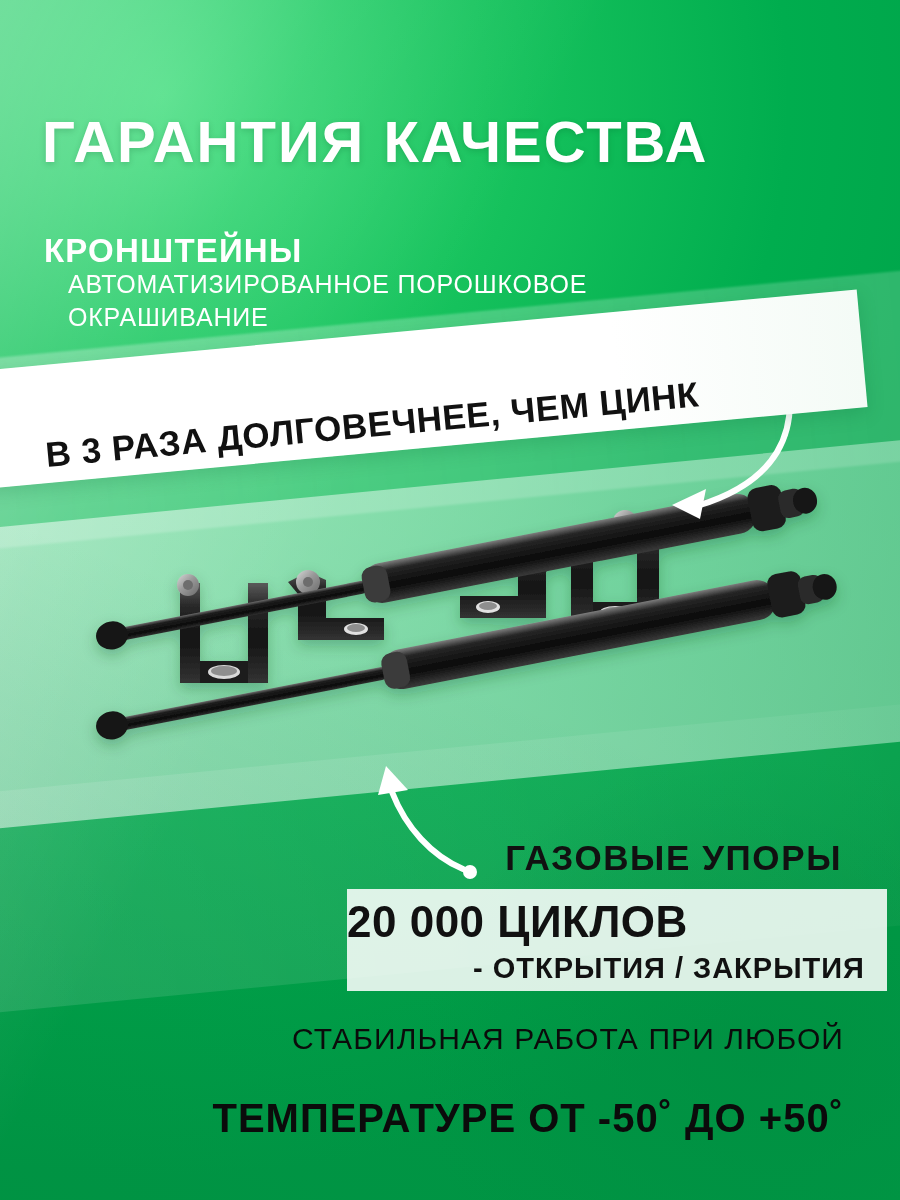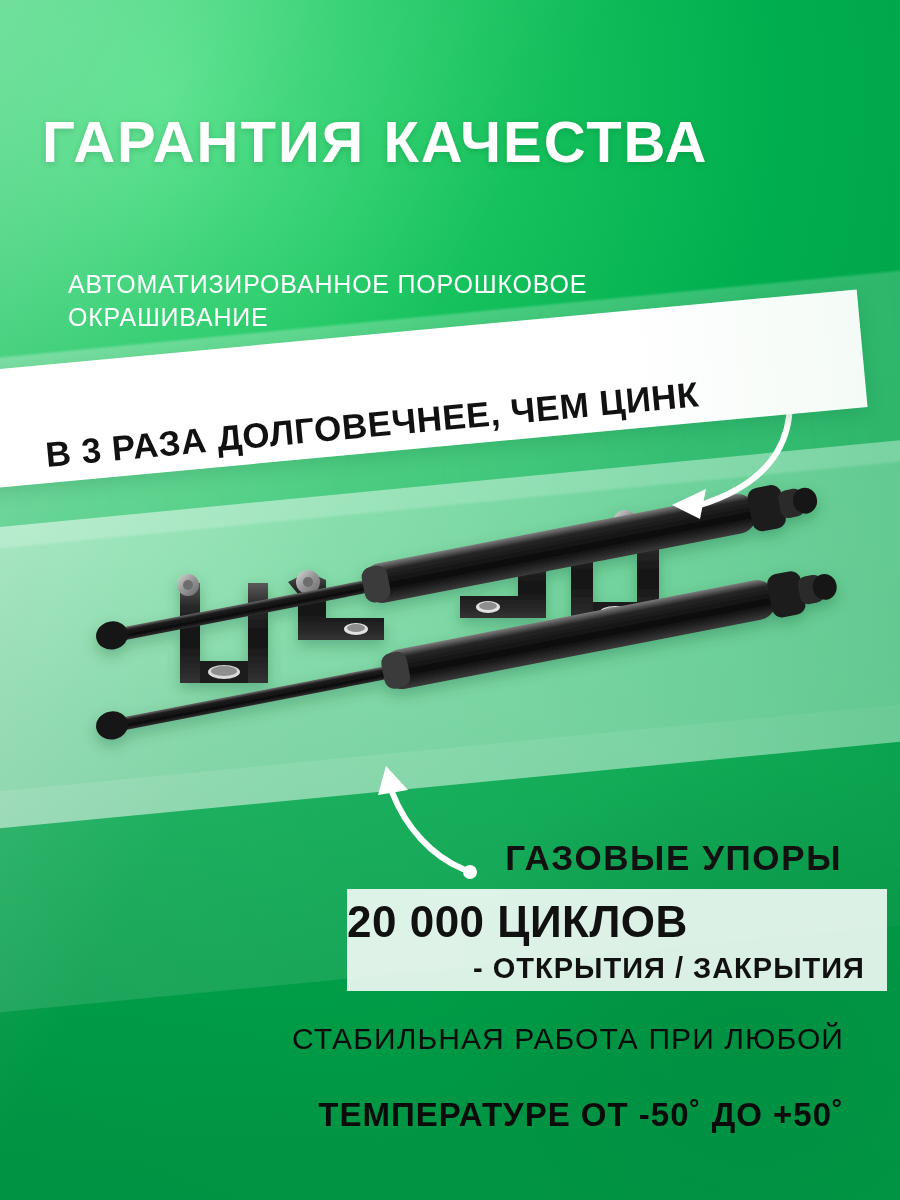--- a/index.html
+++ b/index.html
@@ -186,21 +186,21 @@
     font-weight: normal;
     letter-spacing: 1.1px;
     text-transform: uppercase;
     text-align: right;
   }
   .temp-line3 {
     position: absolute;
     right: 56px;
     top: 1096px;
     color: #0b0b0b;
-    font-size: 33px;
+    font-size: 40px;
     font-weight: bold;
     letter-spacing: 1px;
     text-transform: uppercase;
     text-align: center;
   }
 
   
   .art {
     position: absolute;
     inset: 0;
@@ -319,20 +319,21 @@
     </g>
     <g>
       <circle cx="470" cy="872" r="7" fill="#ffffff"></circle>
       <path d="M463,869 C432,856 406,828 392,792" stroke="#ffffff" stroke-width="6" fill="none" stroke-linecap="round"></path>
       <path d="M386,766 L408,790 L378,795 Z" fill="#ffffff"></path>
     </g>
   </svg>
 
   <div class="headline">ГАРАНТИЯ КАЧЕСТВА</div>
 
+  <div class="sub-title">КРОНШТЕЙНЫ</div>
   <div class="sub-desc">АВТОМАТИЗИРОВАННОЕ ПОРОШКОВОЕ ОКРАШИВАНИЕ</div>
 
   <div class="band-zinc"></div>
   <div class="band-zinc-text">В 3 РАЗА ДОЛГОВЕЧНЕЕ, ЧЕМ ЦИНК</div>
 
   <div class="label-gas">ГАЗОВЫЕ УПОРЫ</div>
 
   <div class="band-cycles"></div>
   <div class="cycles-number">20 000 ЦИКЛОВ</div>
   <div class="cycles-caption">- ОТКРЫТИЯ / ЗАКРЫТИЯ</div>

